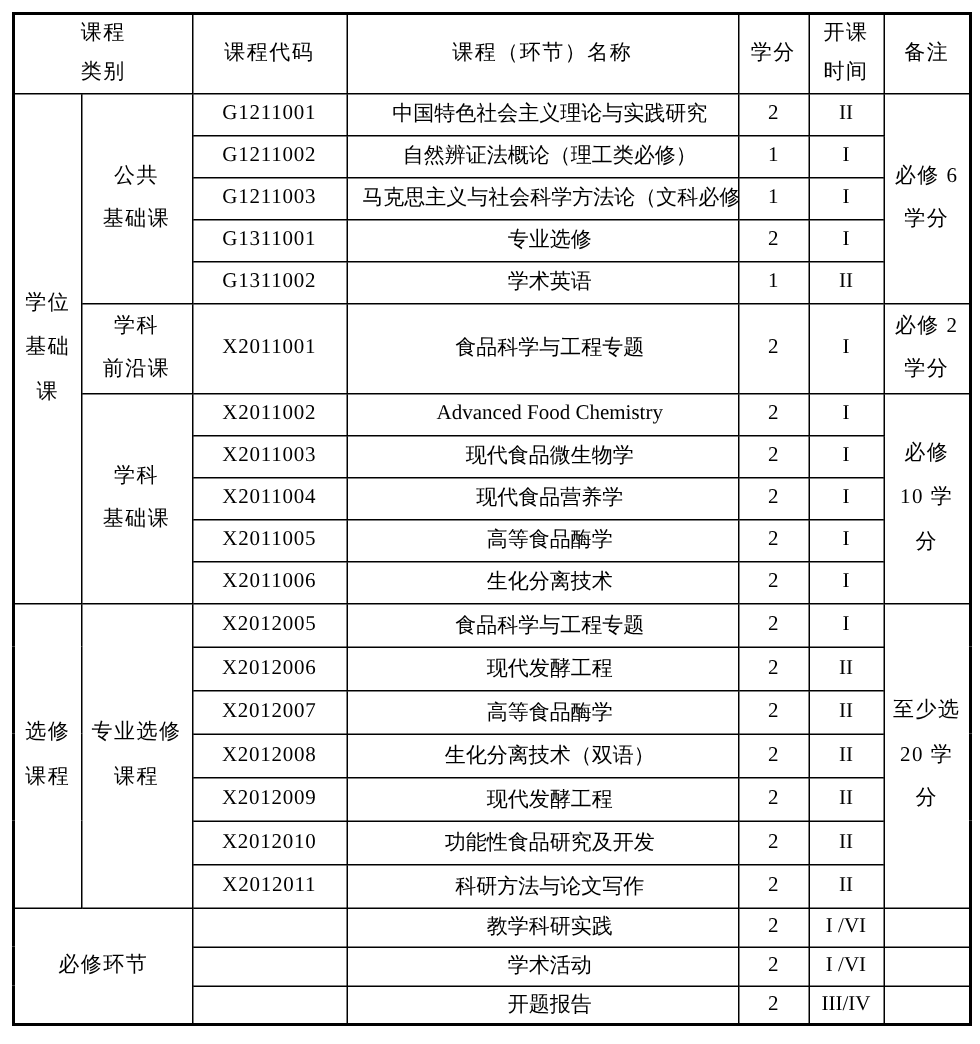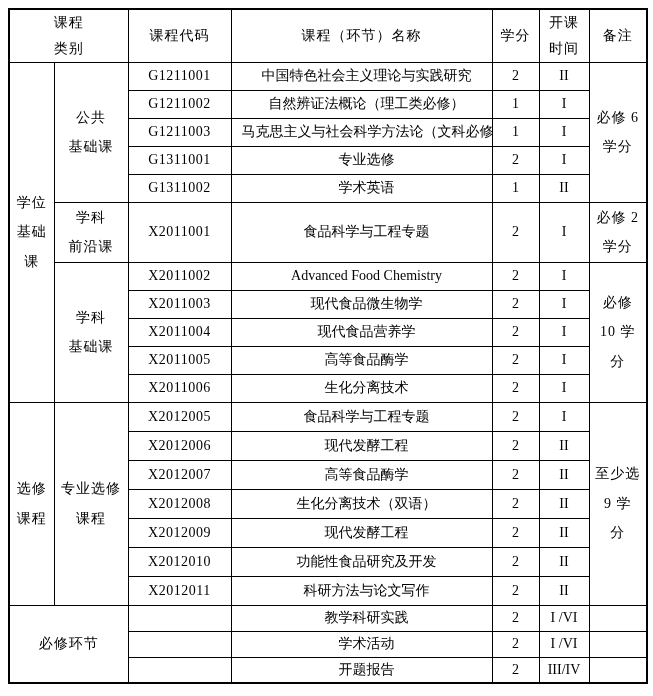--- a/index.html
+++ b/index.html
@@ -161,21 +161,21 @@
         <tr class="g-professional-elective">
           <td class="c-cat1" rowspan="7">选修
 课程</td>
           <td class="c-cat2" rowspan="7">专业选修
 课程</td>
           <td class="c-code">X2012005</td>
           <td class="c-name">食品科学与工程专题</td>
           <td class="c-credit">2</td>
           <td class="c-time">I</td>
           <td class="c-note" rowspan="7">至少选
-9 学
+20 学
 分</td>
         </tr>
         <tr class="g-professional-elective">
           <td class="c-code">X2012006</td>
           <td class="c-name">现代发酵工程</td>
           <td class="c-credit">2</td>
           <td class="c-time">II</td>
         </tr>
         <tr class="g-professional-elective">
           <td class="c-code">X2012007</td>

